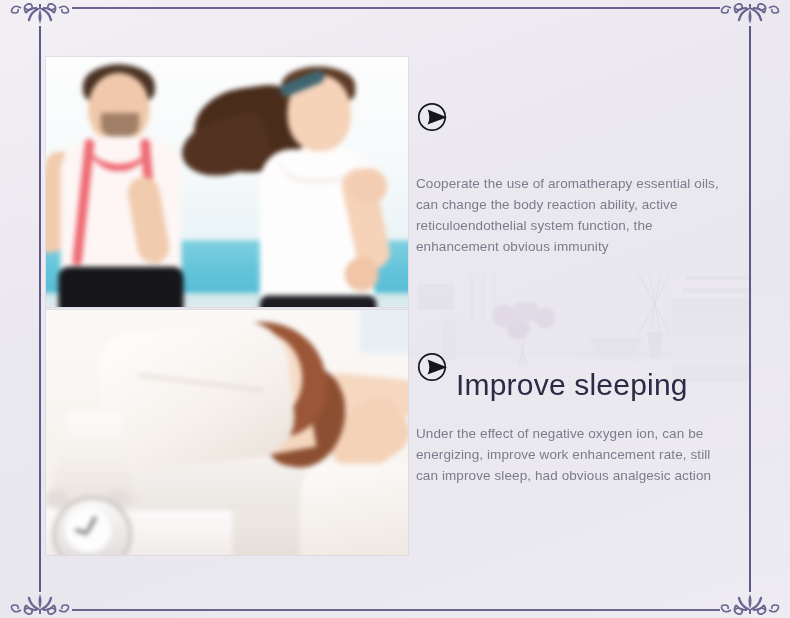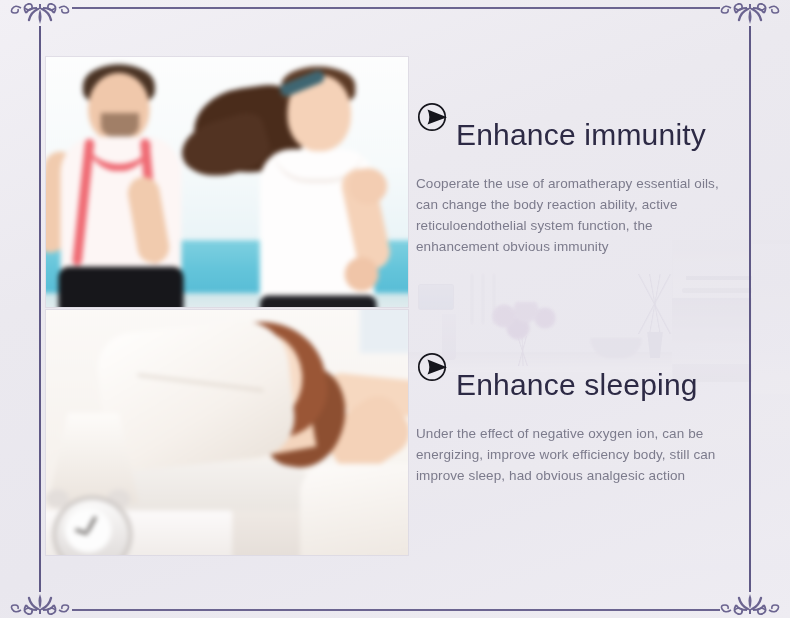--- a/index.html
+++ b/index.html
@@ -699,31 +699,30 @@
   </div>
 
   <div class="feature feature-1">
     <div class="feature-head">
       <div class="play-icon">
         <svg viewBox="0 0 34 34">
           <circle cx="16" cy="17" r="13.2" fill="none" stroke="#15151c" stroke-width="1.7"></circle>
           <path d="M11.5 9.4 L31 17.2 L11.5 24.6 Q15.2 17.2 11.5 9.4 Z" fill="#15151c"></path>
         </svg>
       </div>
-      <div class="feature-title">Enhance immunity</div>
     </div>
     <div class="feature-body">Cooperate the use of aromatherapy essential oils, can change the body reaction ability, active reticuloendothelial system function, the enhancement obvious immunity</div>
   </div>
 
   <div class="feature feature-2">
     <div class="feature-head">
       <div class="play-icon">
         <svg viewBox="0 0 34 34">
           <circle cx="16" cy="17" r="13.2" fill="none" stroke="#15151c" stroke-width="1.7"></circle>
           <path d="M11.5 9.4 L31 17.2 L11.5 24.6 Q15.2 17.2 11.5 9.4 Z" fill="#15151c"></path>
         </svg>
       </div>
-      <div class="feature-title">Enhance sleeping</div>
+      <div class="feature-title">Improve sleeping</div>
     </div>
-    <div class="feature-body">Under the effect of negative oxygen ion, can be energizing, improve work efficiency body, still can improve sleep, had obvious analgesic action</div>
+    <div class="feature-body">Under the effect of negative oxygen ion, can be energizing, improve work enhancement rate, still can improve sleep, had obvious analgesic action</div>
   </div>
 
 </div>
 
 </body></html>

